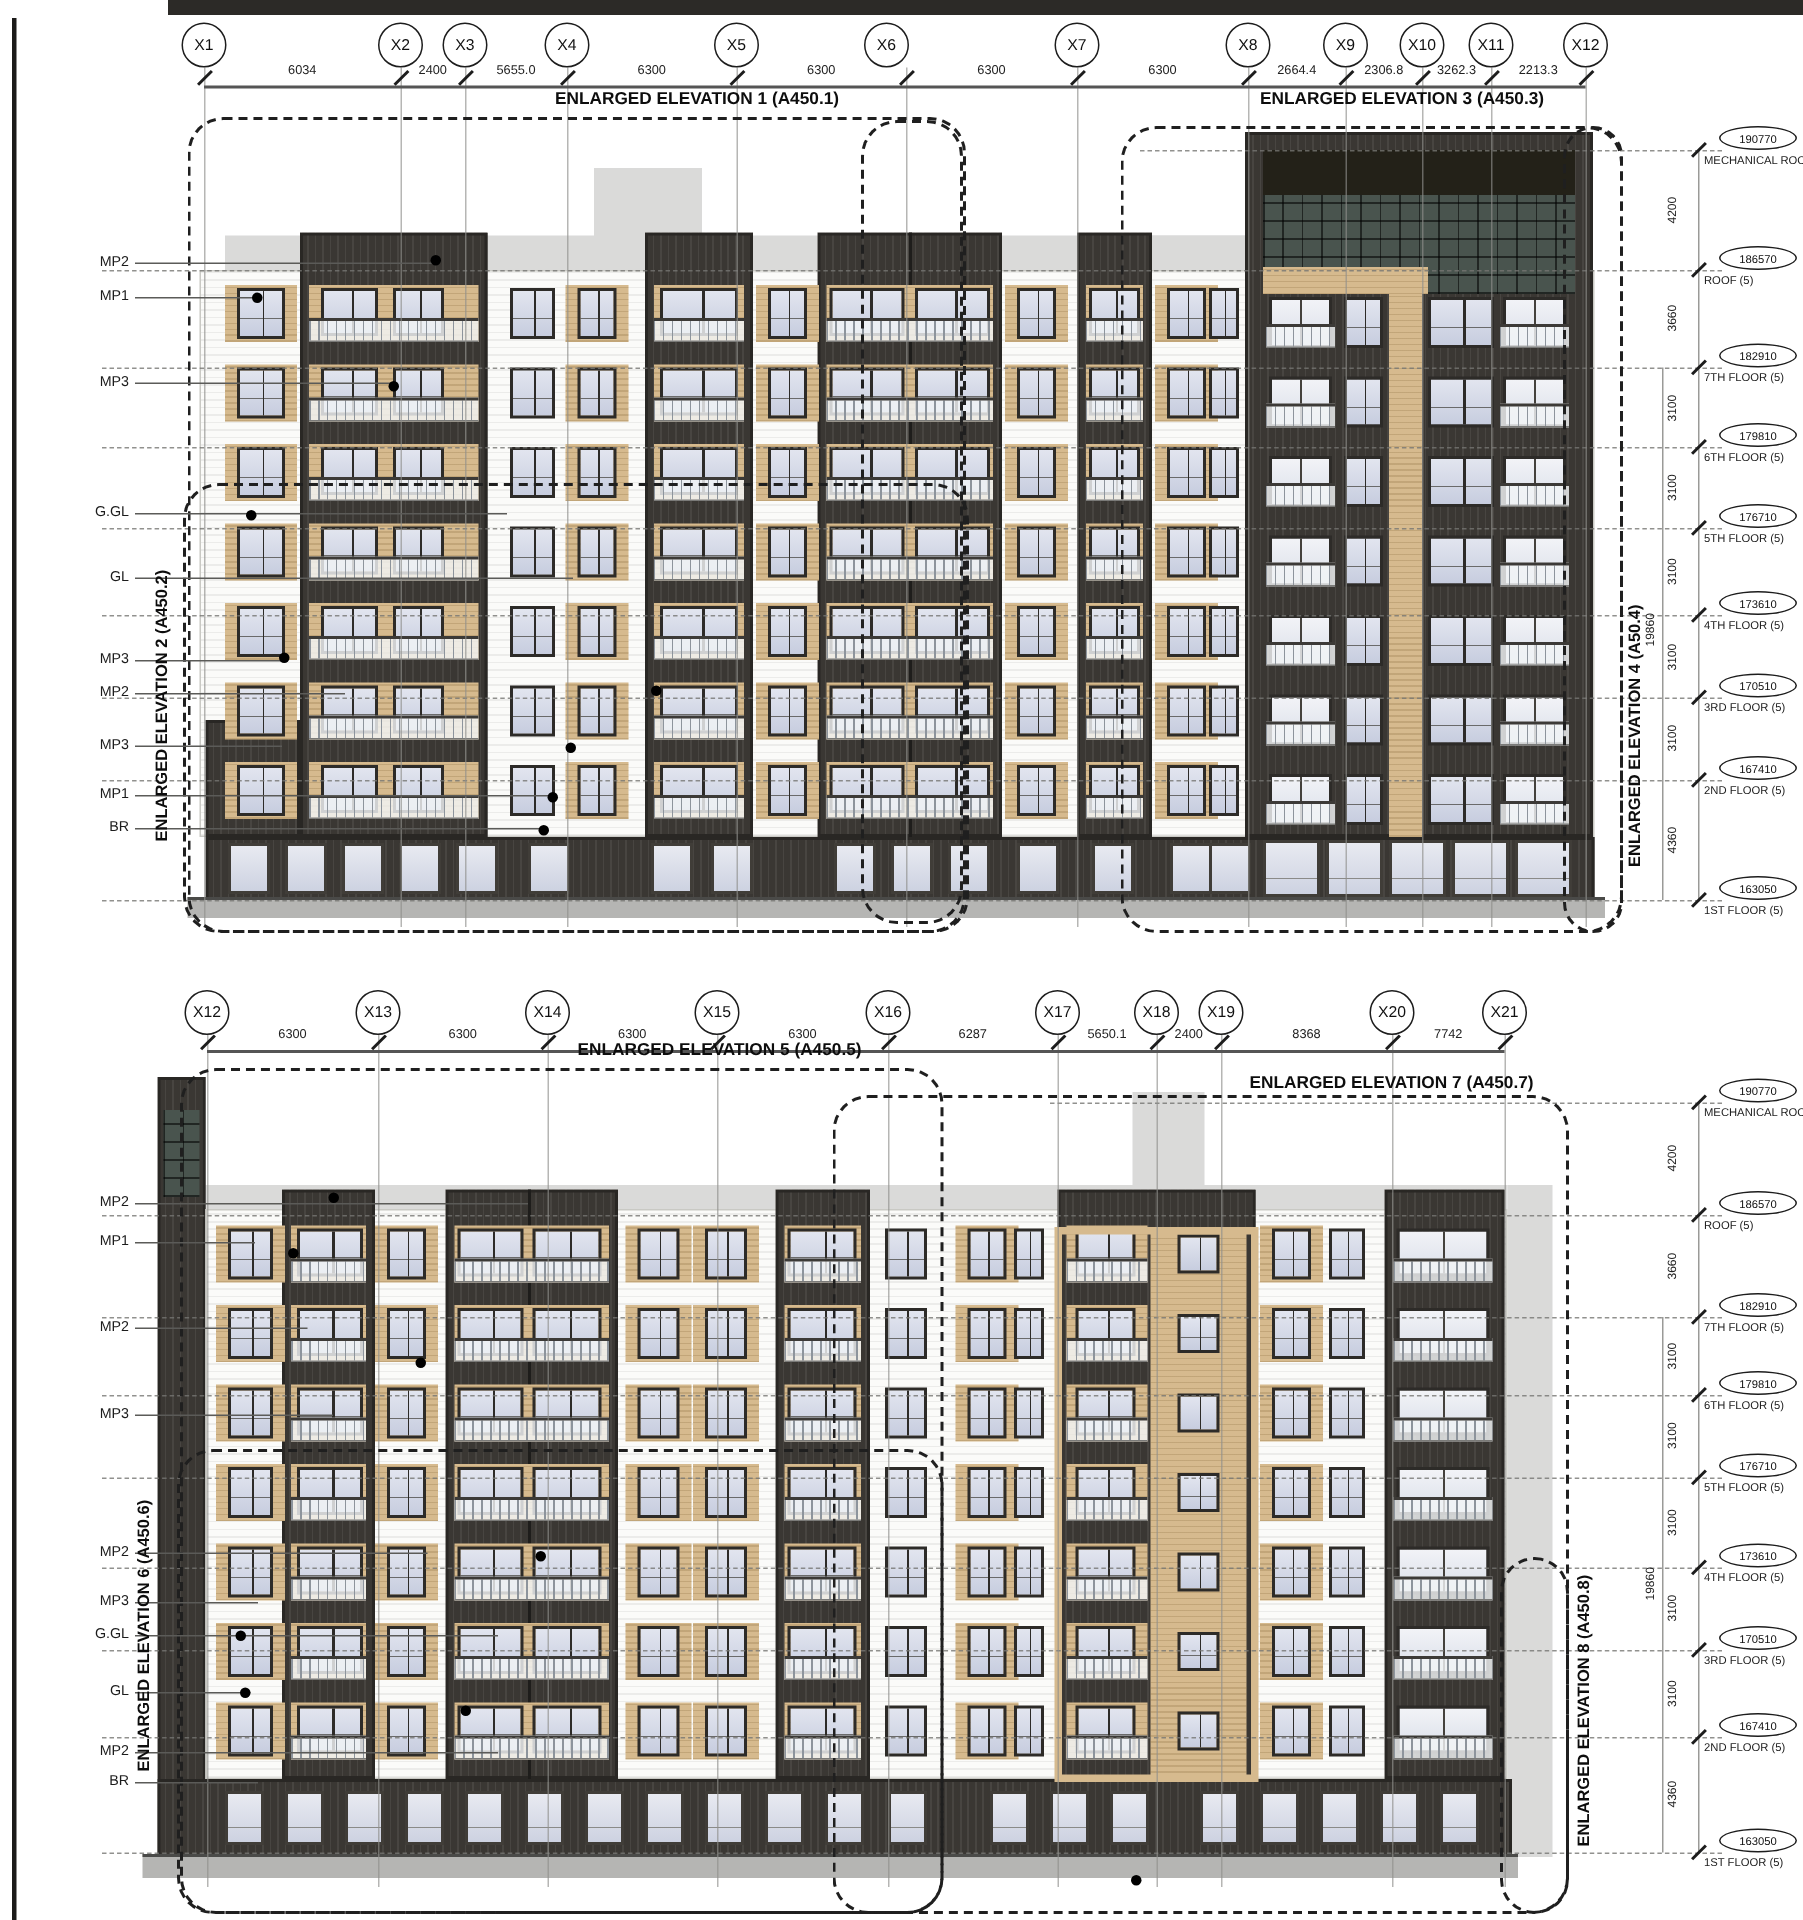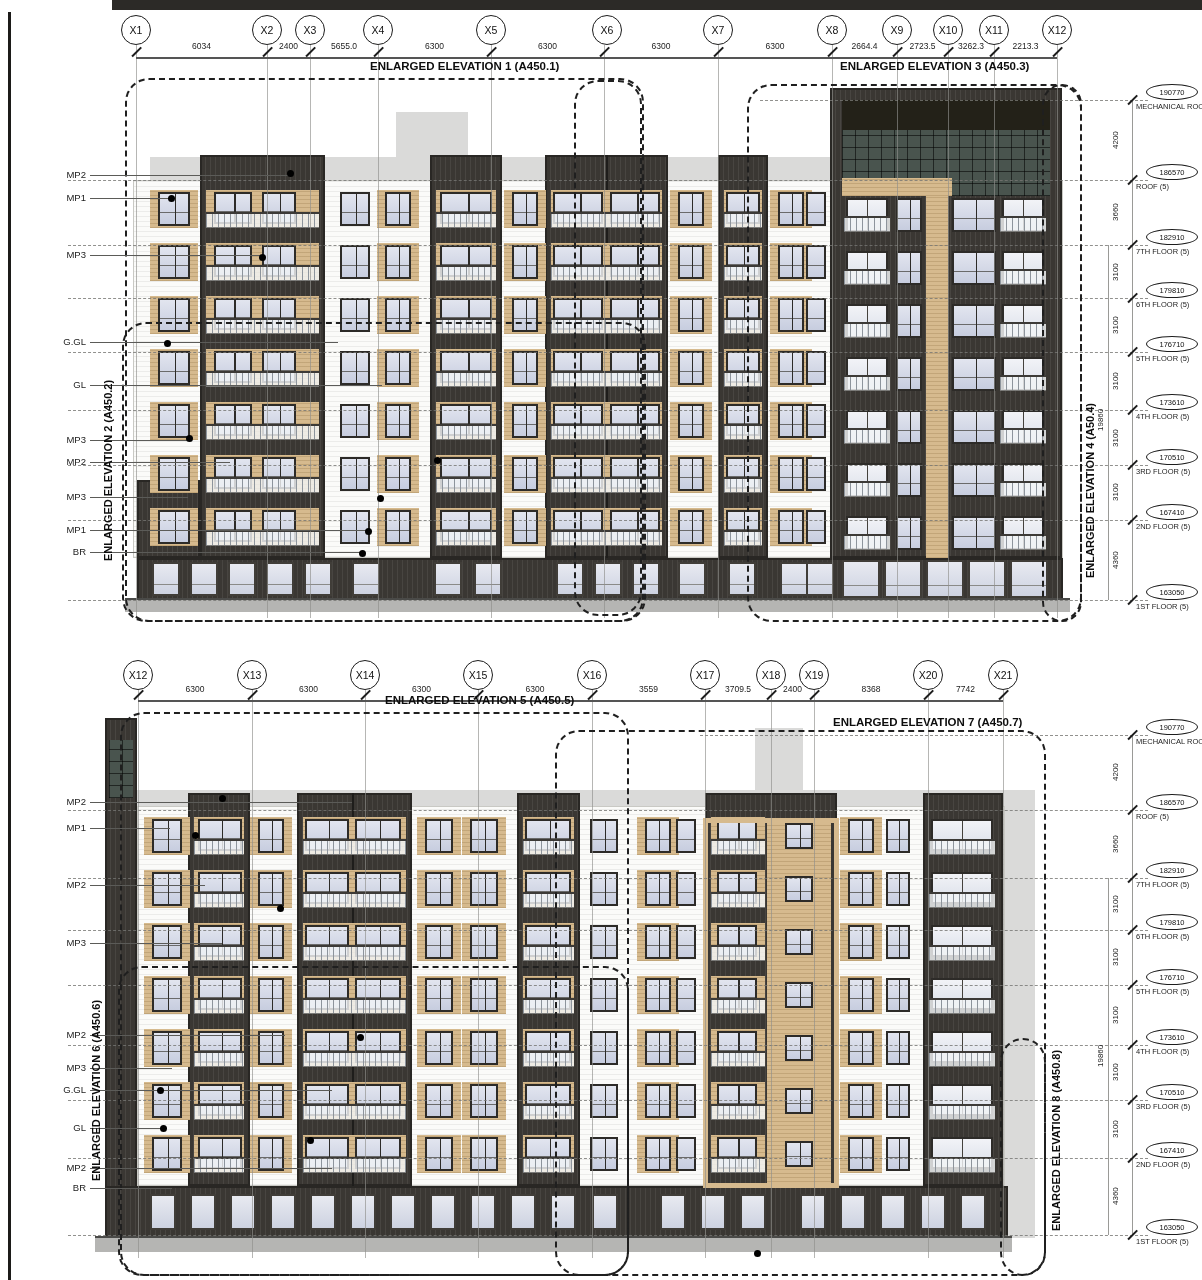--- a/index.html
+++ b/index.html
@@ -379,35 +379,35 @@
     <div class="abs dimtxt" style="left: 314px; top: 41px; width: 60px; height: 12px; z-index: 9;">5655.0</div>
     <div class="abs gline" style="left: 378px; top: 45px; width: 1px; height: 573px; z-index: 5;"></div>
     <div class="abs bubble" style="left: 363px; top: 15px; width: 30px; height: 30px; z-index: 9;">X4</div>
     <div class="abs tick" style="left: 372px; top: 51px; width: 13px; height: 1.6px; z-index: 9;"></div>
     <div class="abs dimtxt" style="left: 404.5px; top: 41px; width: 60px; height: 12px; z-index: 9;">6300</div>
     <div class="abs gline" style="left: 491px; top: 45px; width: 1px; height: 573px; z-index: 5;"></div>
     <div class="abs bubble" style="left: 476px; top: 15px; width: 30px; height: 30px; z-index: 9;">X5</div>
     <div class="abs tick" style="left: 485px; top: 51px; width: 13px; height: 1.6px; z-index: 9;"></div>
     <div class="abs dimtxt" style="left: 517.5px; top: 41px; width: 60px; height: 12px; z-index: 9;">6300</div>
     <div class="abs gline" style="left: 604px; top: 45px; width: 1px; height: 573px; z-index: 5;"></div>
-    <div class="abs bubble" style="left: 592px; top: 15px; width: 30px; height: 30px; z-index: 9;">X6</div>
+    <div class="abs bubble" style="left: 576px; top: 15px; width: 30px; height: 30px; z-index: 9;">X6</div>
     <div class="abs tick" style="left: 598px; top: 51px; width: 13px; height: 1.6px; z-index: 9;"></div>
     <div class="abs dimtxt" style="left: 631px; top: 41px; width: 60px; height: 12px; z-index: 9;">6300</div>
     <div class="abs gline" style="left: 718px; top: 45px; width: 1px; height: 573px; z-index: 5;"></div>
     <div class="abs bubble" style="left: 703px; top: 15px; width: 30px; height: 30px; z-index: 9;">X7</div>
     <div class="abs tick" style="left: 712px; top: 51px; width: 13px; height: 1.6px; z-index: 9;"></div>
     <div class="abs dimtxt" style="left: 745px; top: 41px; width: 60px; height: 12px; z-index: 9;">6300</div>
     <div class="abs gline" style="left: 832px; top: 45px; width: 1px; height: 573px; z-index: 5;"></div>
     <div class="abs bubble" style="left: 817px; top: 15px; width: 30px; height: 30px; z-index: 9;">X8</div>
     <div class="abs tick" style="left: 826px; top: 51px; width: 13px; height: 1.6px; z-index: 9;"></div>
     <div class="abs dimtxt" style="left: 834.5px; top: 41px; width: 60px; height: 12px; z-index: 9;">2664.4</div>
     <div class="abs gline" style="left: 897px; top: 45px; width: 1px; height: 573px; z-index: 5;"></div>
     <div class="abs bubble" style="left: 882px; top: 15px; width: 30px; height: 30px; z-index: 9;">X9</div>
     <div class="abs tick" style="left: 891px; top: 51px; width: 13px; height: 1.6px; z-index: 9;"></div>
-    <div class="abs dimtxt" style="left: 892.5px; top: 41px; width: 60px; height: 12px; z-index: 9;">2723.5</div>
+    <div class="abs dimtxt" style="left: 892.5px; top: 41px; width: 60px; height: 12px; z-index: 9;">2306.8</div>
     <div class="abs gline" style="left: 948px; top: 45px; width: 1px; height: 573px; z-index: 5;"></div>
     <div class="abs bubble" style="left: 933px; top: 15px; width: 30px; height: 30px; z-index: 9;">X10</div>
     <div class="abs tick" style="left: 942px; top: 51px; width: 13px; height: 1.6px; z-index: 9;"></div>
     <div class="abs dimtxt" style="left: 941px; top: 41px; width: 60px; height: 12px; z-index: 9;">3262.3</div>
     <div class="abs gline" style="left: 994px; top: 45px; width: 1px; height: 573px; z-index: 5;"></div>
     <div class="abs bubble" style="left: 979px; top: 15px; width: 30px; height: 30px; z-index: 9;">X11</div>
     <div class="abs tick" style="left: 988px; top: 51px; width: 13px; height: 1.6px; z-index: 9;"></div>
     <div class="abs dimtxt" style="left: 995.5px; top: 41px; width: 60px; height: 12px; z-index: 9;">2213.3</div>
     <div class="abs gline" style="left: 1057px; top: 45px; width: 1px; height: 573px; z-index: 5;"></div>
     <div class="abs bubble" style="left: 1042px; top: 15px; width: 30px; height: 30px; z-index: 9;">X12</div>
@@ -765,25 +765,25 @@
     <div class="abs bubble" style="left: 350px; top: 660px; width: 30px; height: 30px; z-index: 9;">X14</div>
     <div class="abs tick" style="left: 359px; top: 694px; width: 13px; height: 1.6px; z-index: 9;"></div>
     <div class="abs dimtxt" style="left: 391.5px; top: 684px; width: 60px; height: 12px; z-index: 9;">6300</div>
     <div class="abs gline" style="left: 478px; top: 690px; width: 1px; height: 568px; z-index: 5;"></div>
     <div class="abs bubble" style="left: 463px; top: 660px; width: 30px; height: 30px; z-index: 9;">X15</div>
     <div class="abs tick" style="left: 472px; top: 694px; width: 13px; height: 1.6px; z-index: 9;"></div>
     <div class="abs dimtxt" style="left: 505px; top: 684px; width: 60px; height: 12px; z-index: 9;">6300</div>
     <div class="abs gline" style="left: 592px; top: 690px; width: 1px; height: 568px; z-index: 5;"></div>
     <div class="abs bubble" style="left: 577px; top: 660px; width: 30px; height: 30px; z-index: 9;">X16</div>
     <div class="abs tick" style="left: 586px; top: 694px; width: 13px; height: 1.6px; z-index: 9;"></div>
-    <div class="abs dimtxt" style="left: 618.5px; top: 684px; width: 60px; height: 12px; z-index: 9;">3559</div>
+    <div class="abs dimtxt" style="left: 618.5px; top: 684px; width: 60px; height: 12px; z-index: 9;">6287</div>
     <div class="abs gline" style="left: 705px; top: 690px; width: 1px; height: 568px; z-index: 5;"></div>
     <div class="abs bubble" style="left: 690px; top: 660px; width: 30px; height: 30px; z-index: 9;">X17</div>
     <div class="abs tick" style="left: 699px; top: 694px; width: 13px; height: 1.6px; z-index: 9;"></div>
-    <div class="abs dimtxt" style="left: 708px; top: 684px; width: 60px; height: 12px; z-index: 9;">3709.5</div>
+    <div class="abs dimtxt" style="left: 708px; top: 684px; width: 60px; height: 12px; z-index: 9;">5650.1</div>
     <div class="abs gline" style="left: 771px; top: 690px; width: 1px; height: 568px; z-index: 5;"></div>
     <div class="abs bubble" style="left: 756px; top: 660px; width: 30px; height: 30px; z-index: 9;">X18</div>
     <div class="abs tick" style="left: 765px; top: 694px; width: 13px; height: 1.6px; z-index: 9;"></div>
     <div class="abs dimtxt" style="left: 762.5px; top: 684px; width: 60px; height: 12px; z-index: 9;">2400</div>
     <div class="abs gline" style="left: 814px; top: 690px; width: 1px; height: 568px; z-index: 5;"></div>
     <div class="abs bubble" style="left: 799px; top: 660px; width: 30px; height: 30px; z-index: 9;">X19</div>
     <div class="abs tick" style="left: 808px; top: 694px; width: 13px; height: 1.6px; z-index: 9;"></div>
     <div class="abs dimtxt" style="left: 841px; top: 684px; width: 60px; height: 12px; z-index: 9;">8368</div>
     <div class="abs gline" style="left: 928px; top: 690px; width: 1px; height: 568px; z-index: 5;"></div>
     <div class="abs bubble" style="left: 913px; top: 660px; width: 30px; height: 30px; z-index: 9;">X20</div>

